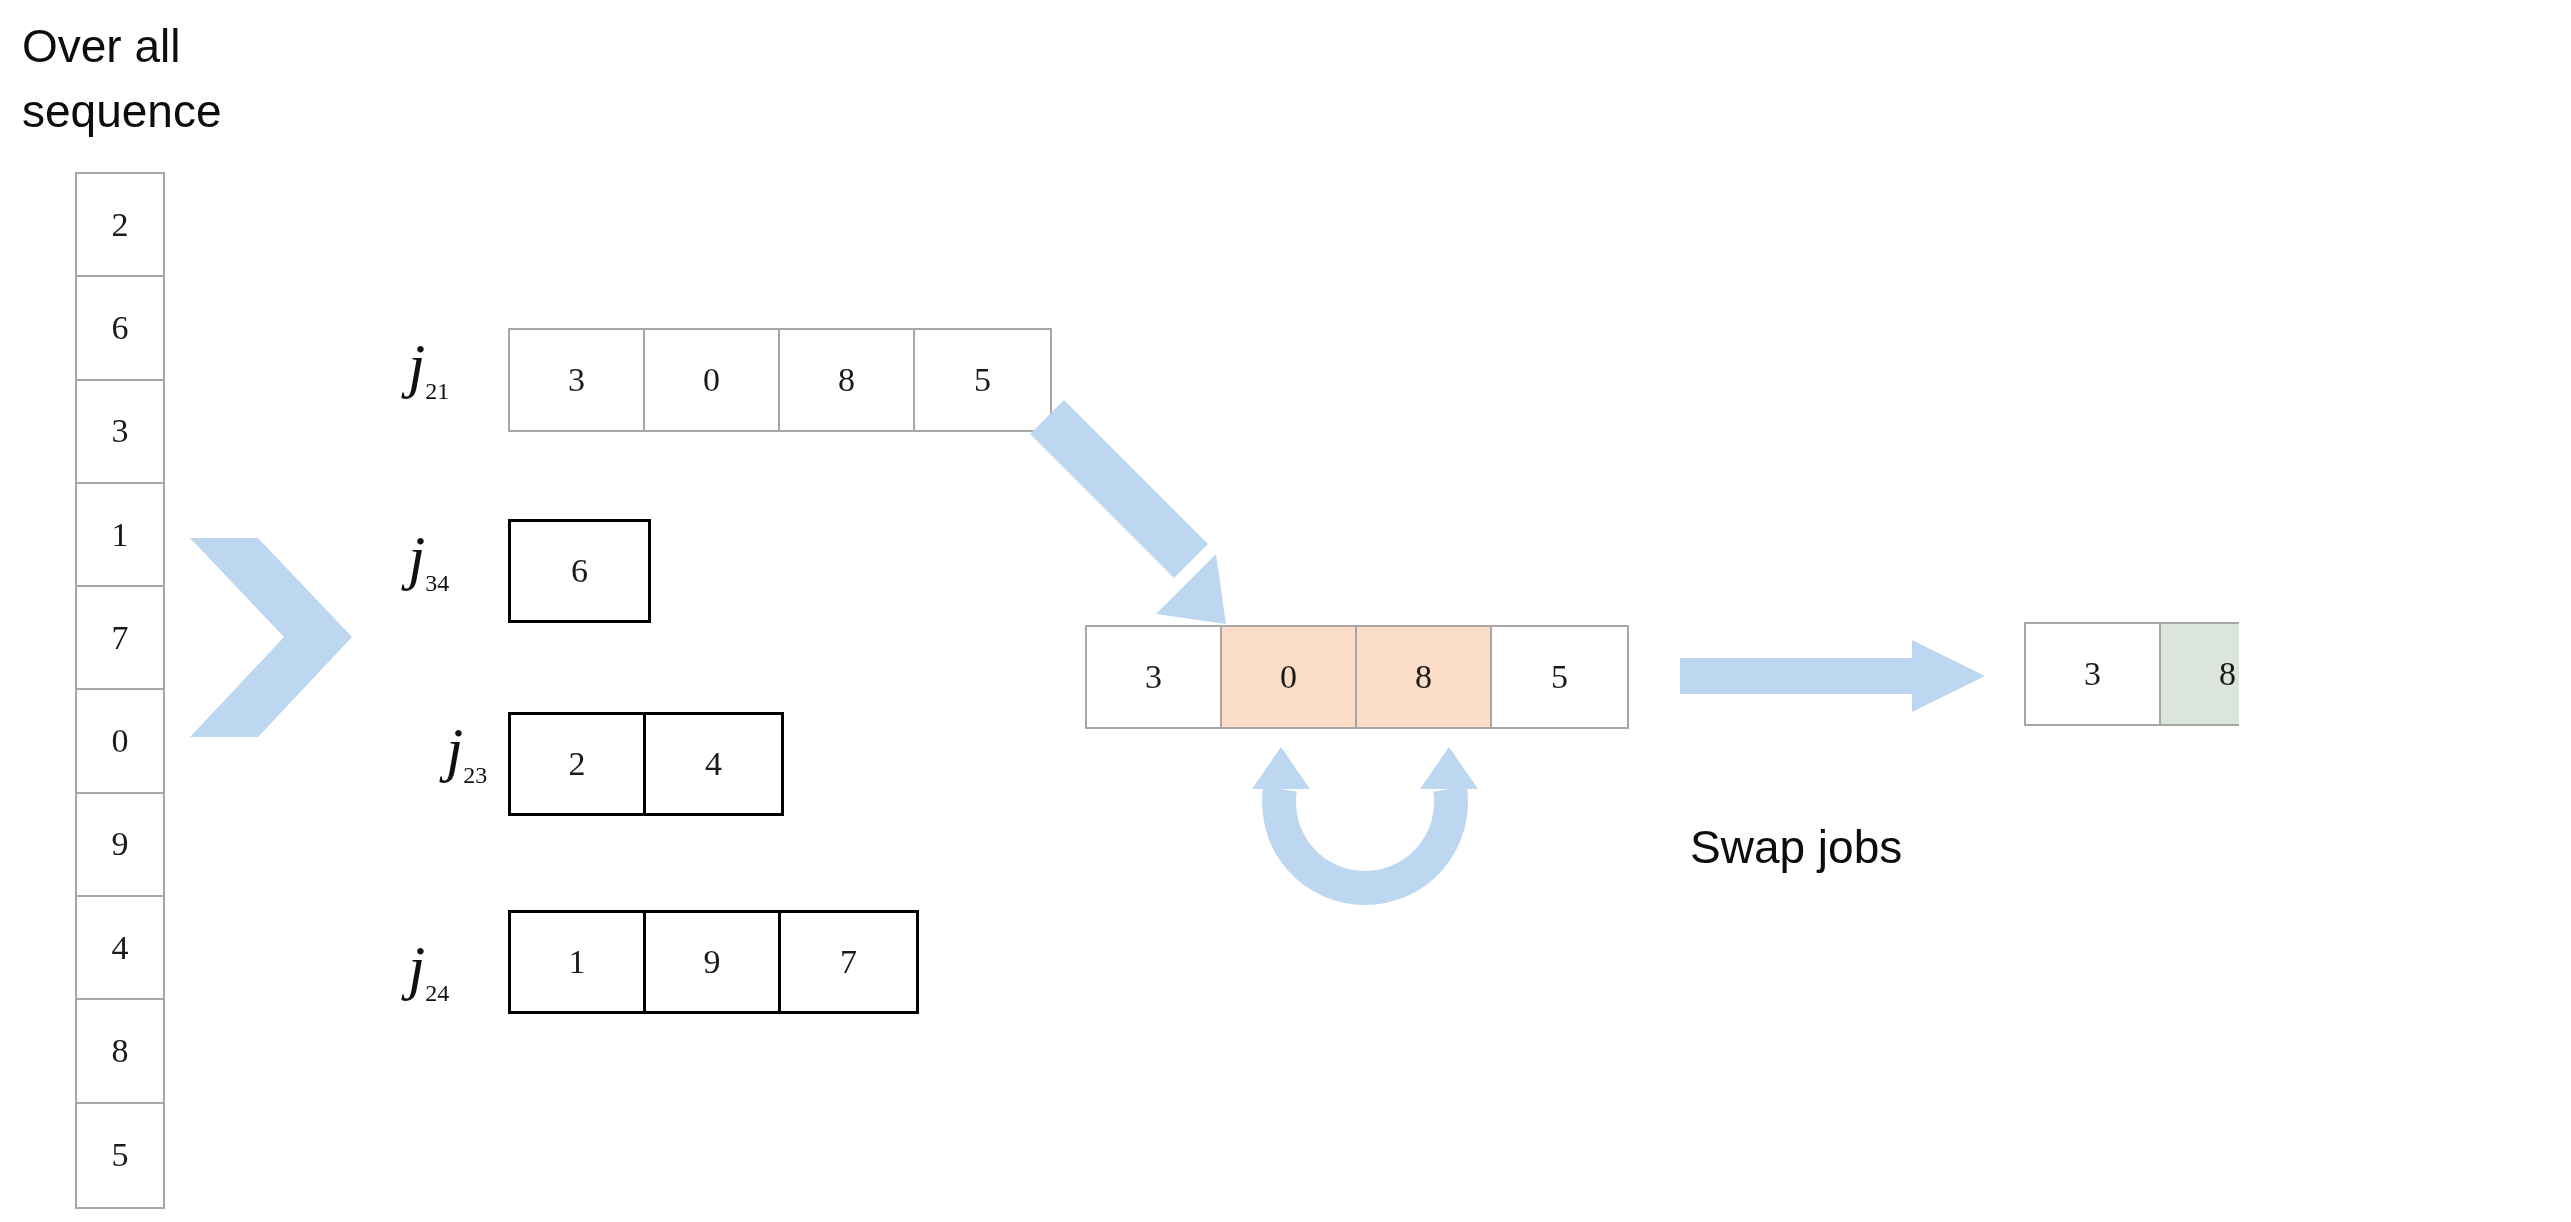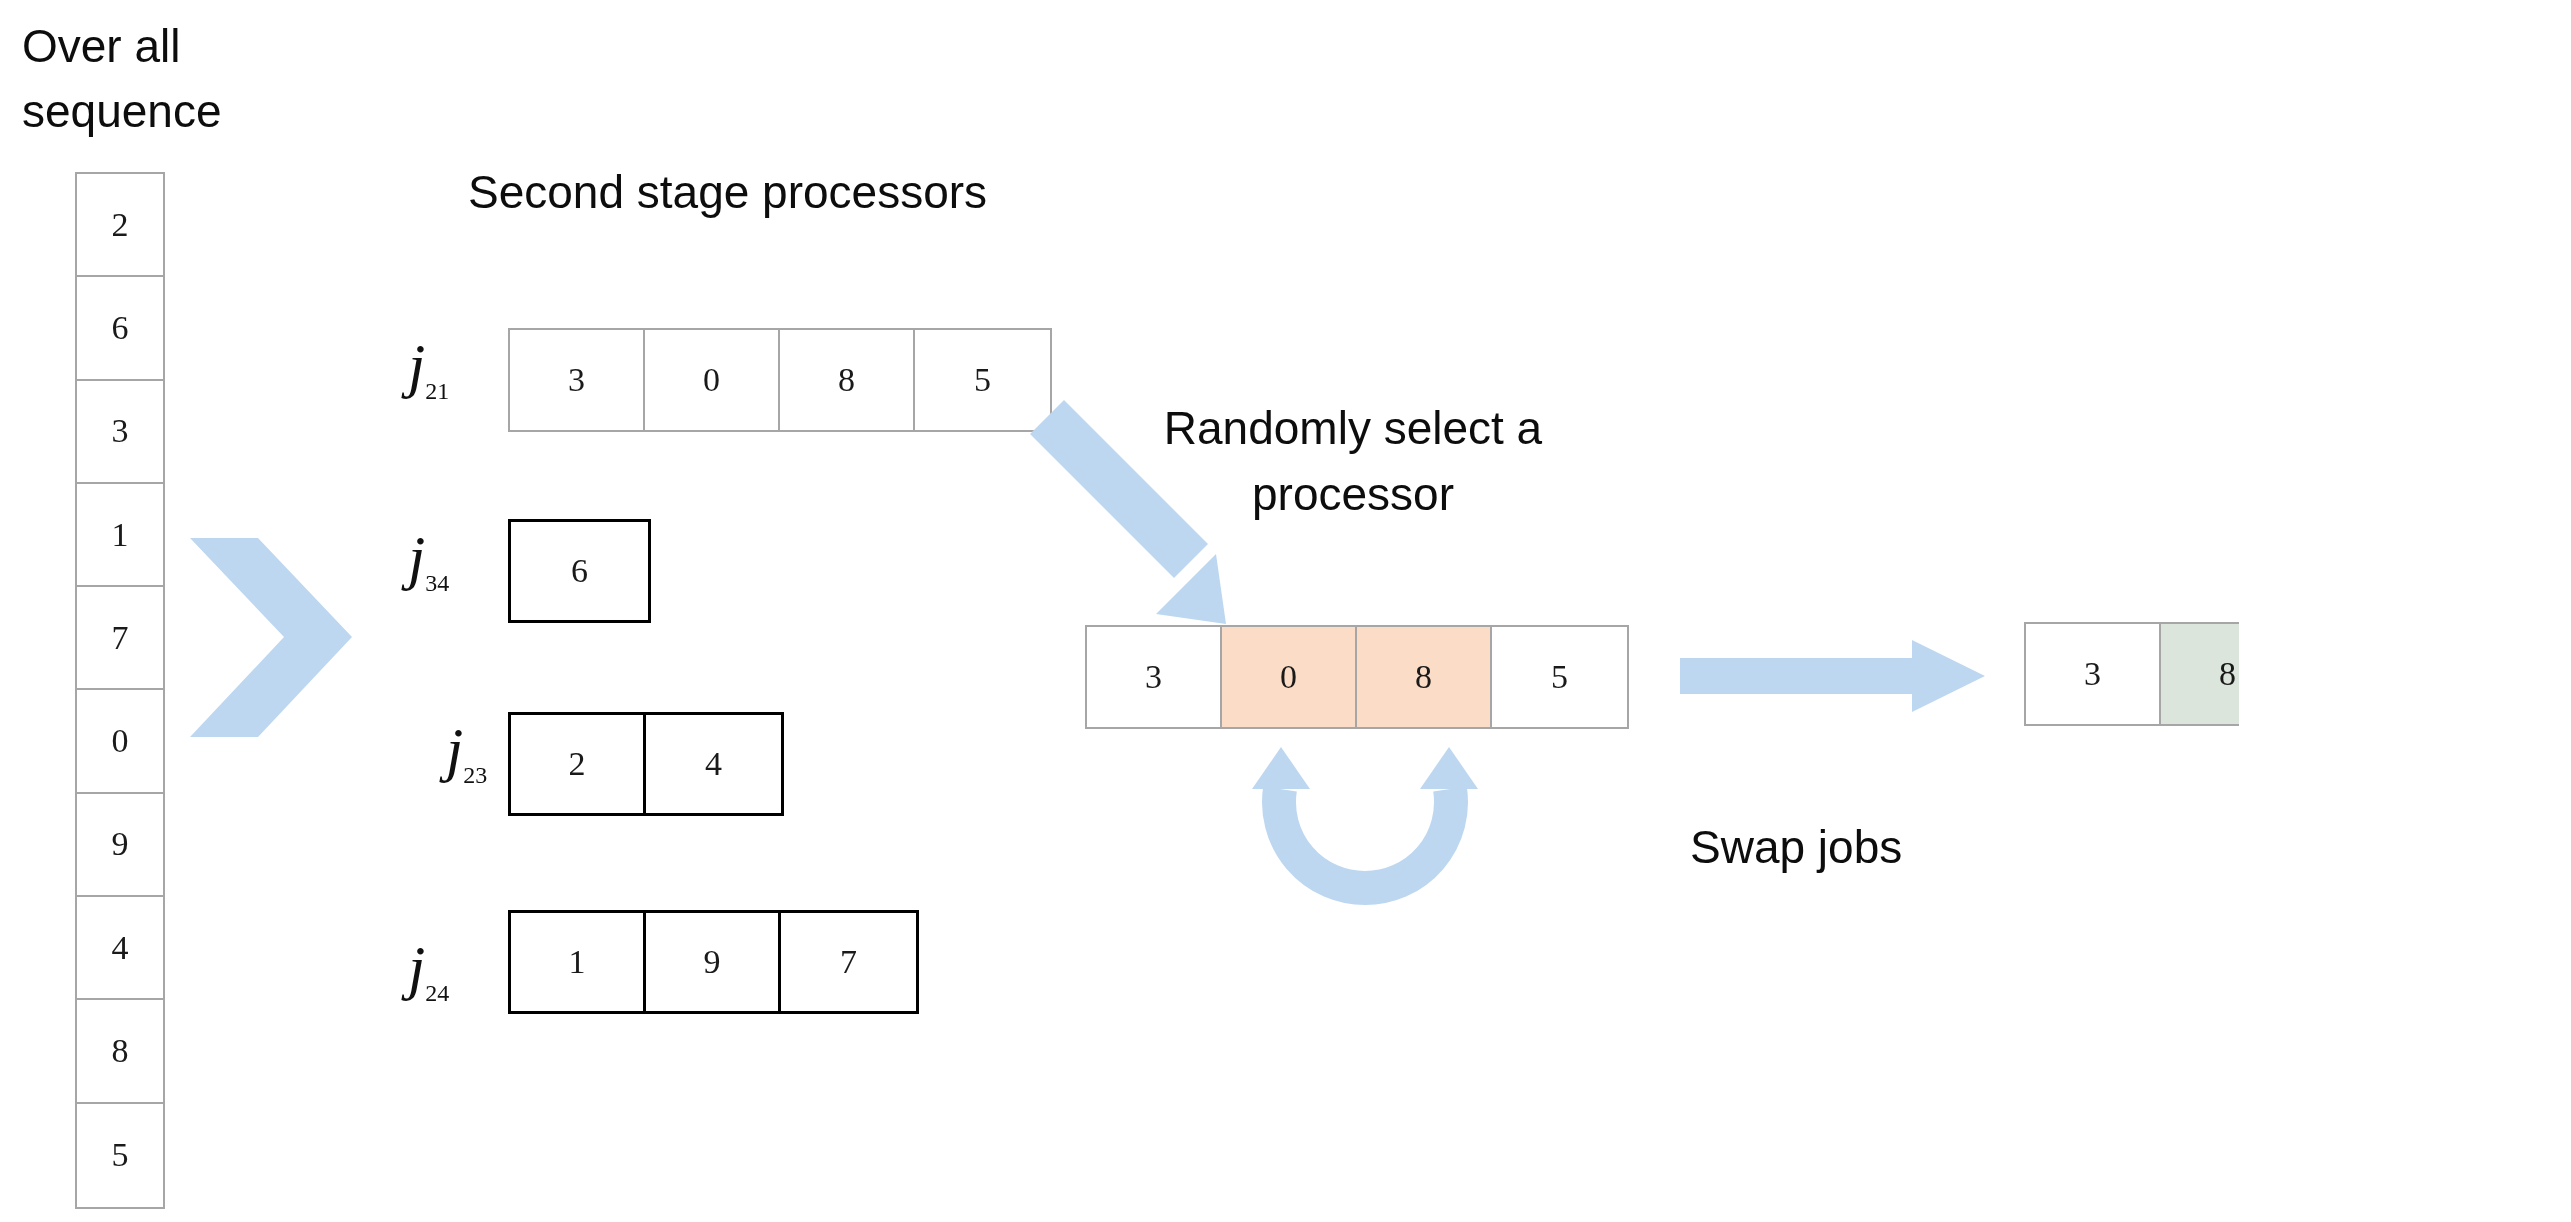--- a/index.html
+++ b/index.html
@@ -164,21 +164,20 @@
     <div class="cell">9</div>
     <div class="cell">4</div>
     <div class="cell">8</div>
     <div class="cell">5</div>
   </div>
 
   <svg class="arrow-svg" id="chevron-arrow" width="165" height="215" viewBox="0 0 165 215">
     <polygon points="0,8 68,8 162,107 68,207 0,207 94,107" fill="#bdd7f1"></polygon>
   </svg>
 
-  <div class="heading" id="stage-title">Second stage processors</div>
 
   <div class="jlabel" id="lab-j21">
     <span>j</span><span class="sub">21</span>
   </div>
   <div class="row-grid grid-gray" id="row-j21">
     <div class="cell">3</div>
     <div class="cell">0</div>
     <div class="cell">8</div>
     <div class="cell">5</div>
   </div>
@@ -207,21 +206,20 @@
     <div class="cell">7</div>
   </div>
 
   <svg class="arrow-svg" id="diagonal-arrow" width="240" height="230" viewBox="0 0 240 230">
     <g fill="#bdd7f1">
       <polygon points="0,34 34,0 178,144 178,144 144,178"></polygon>
       <polygon points="196,224 126,214 186,154"></polygon>
     </g>
   </svg>
 
-  <div class="heading" id="select-label">Randomly select a processor</div>
 
   <div class="row-grid grid-gray" id="row-selected">
     <div class="cell">3</div>
     <div class="cell hl-peach">0</div>
     <div class="cell hl-peach">8</div>
     <div class="cell">5</div>
   </div>
 
   <svg class="arrow-svg" id="circular-arrow" width="250" height="210" viewBox="0 0 250 210">
     <g fill="none" stroke="#bdd7f1" stroke-width="34" stroke-linecap="butt">

